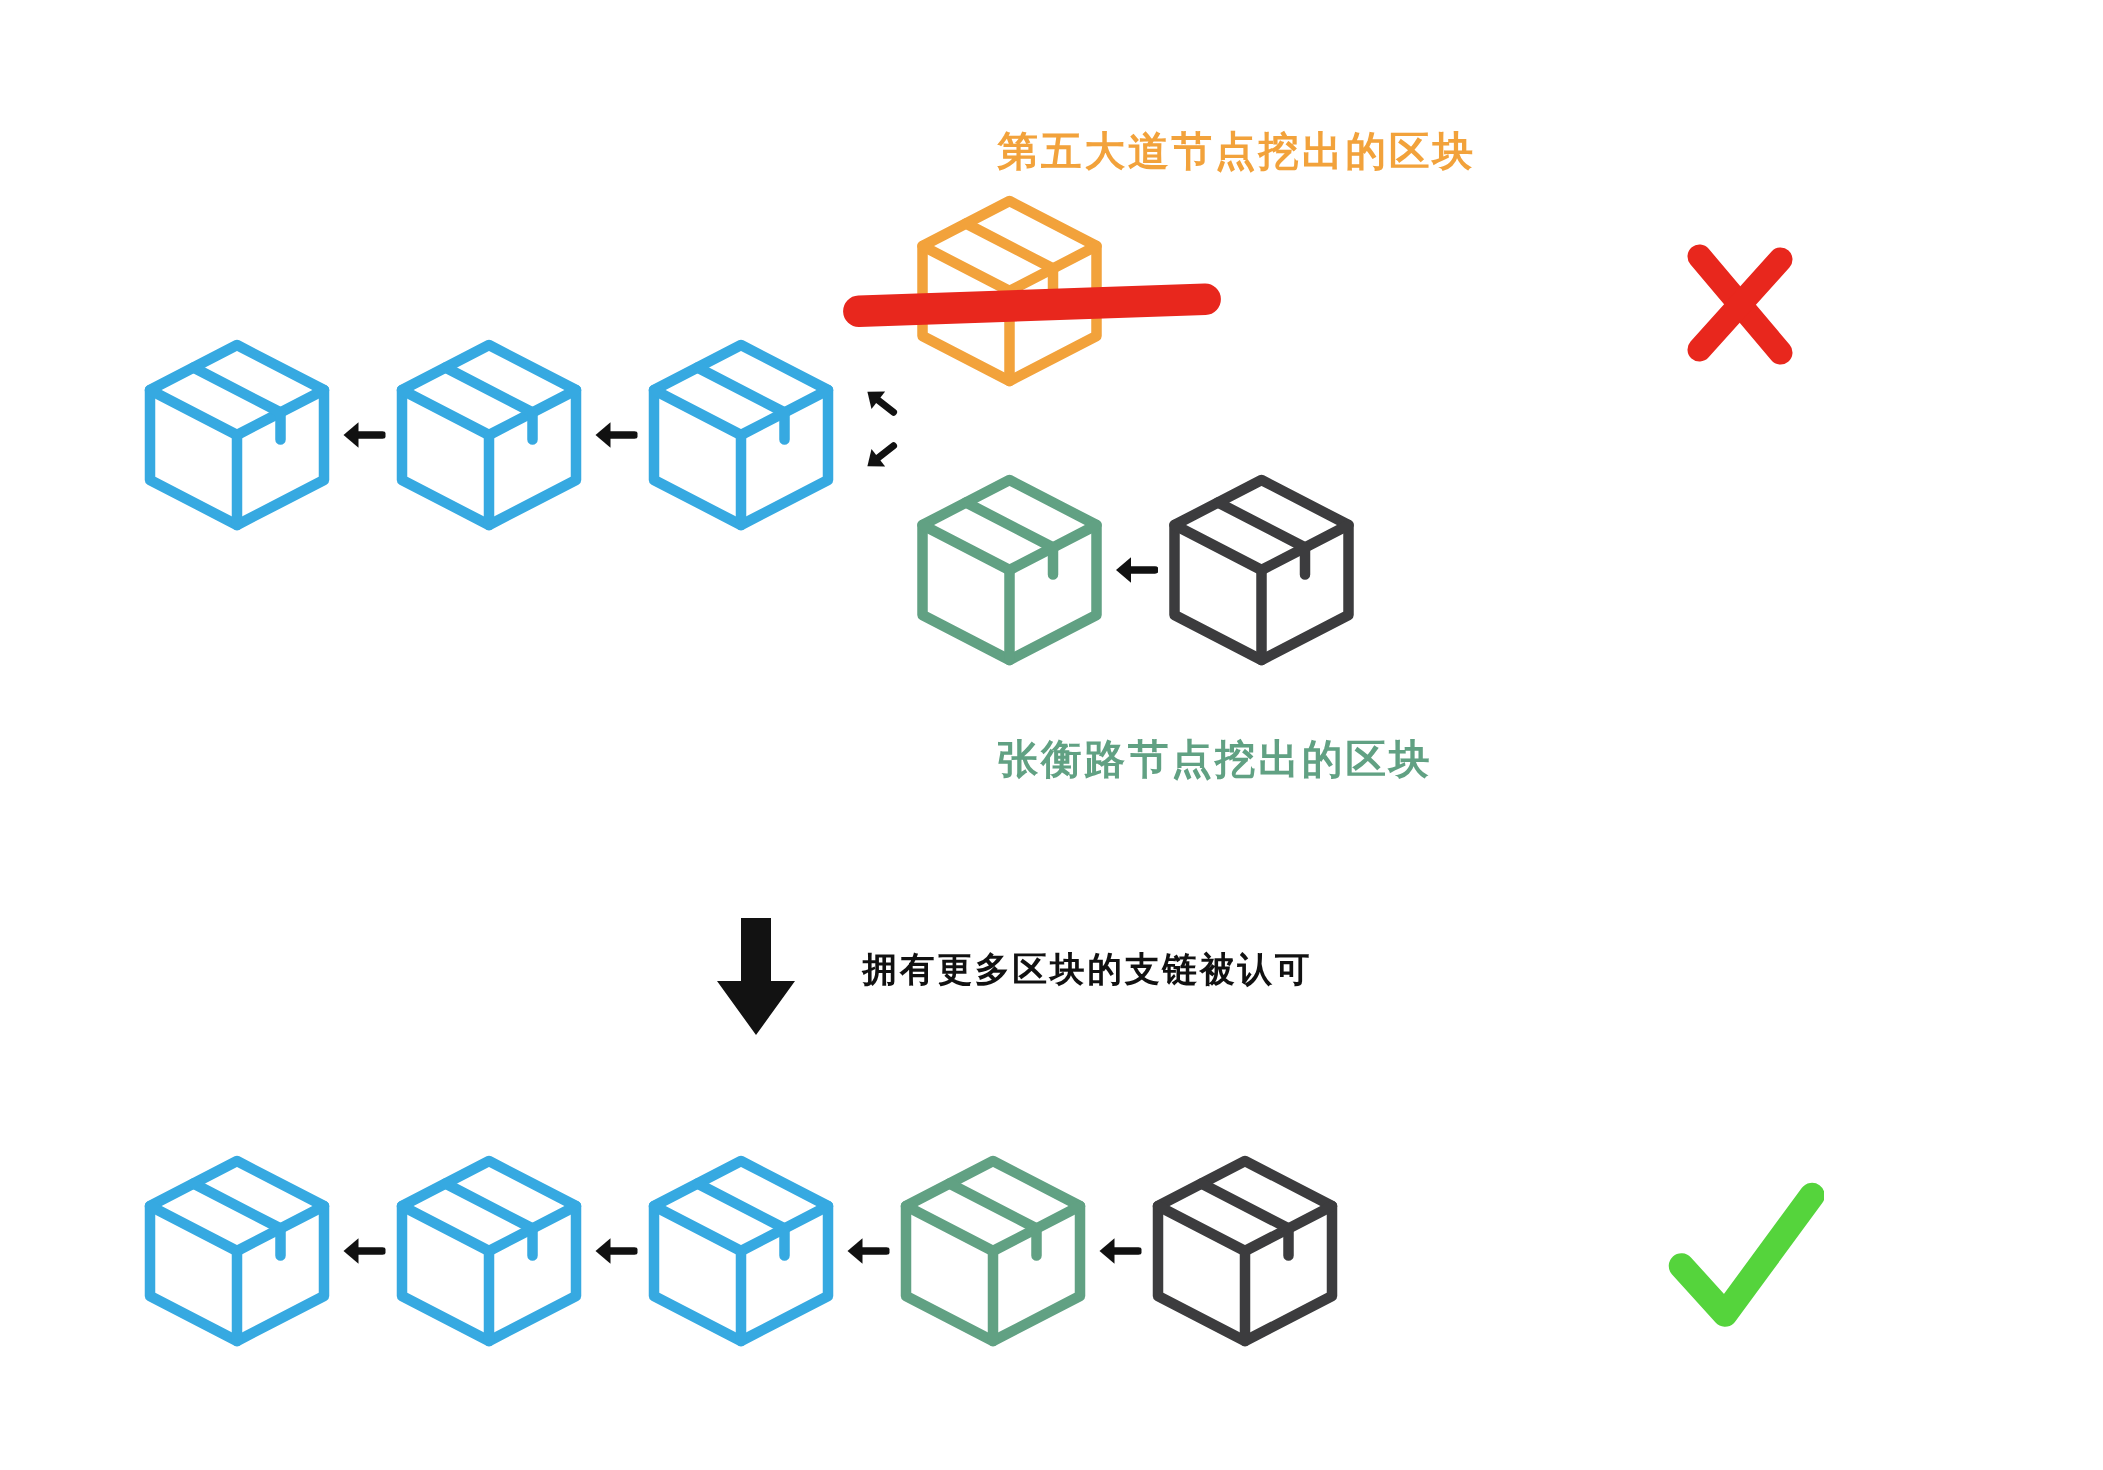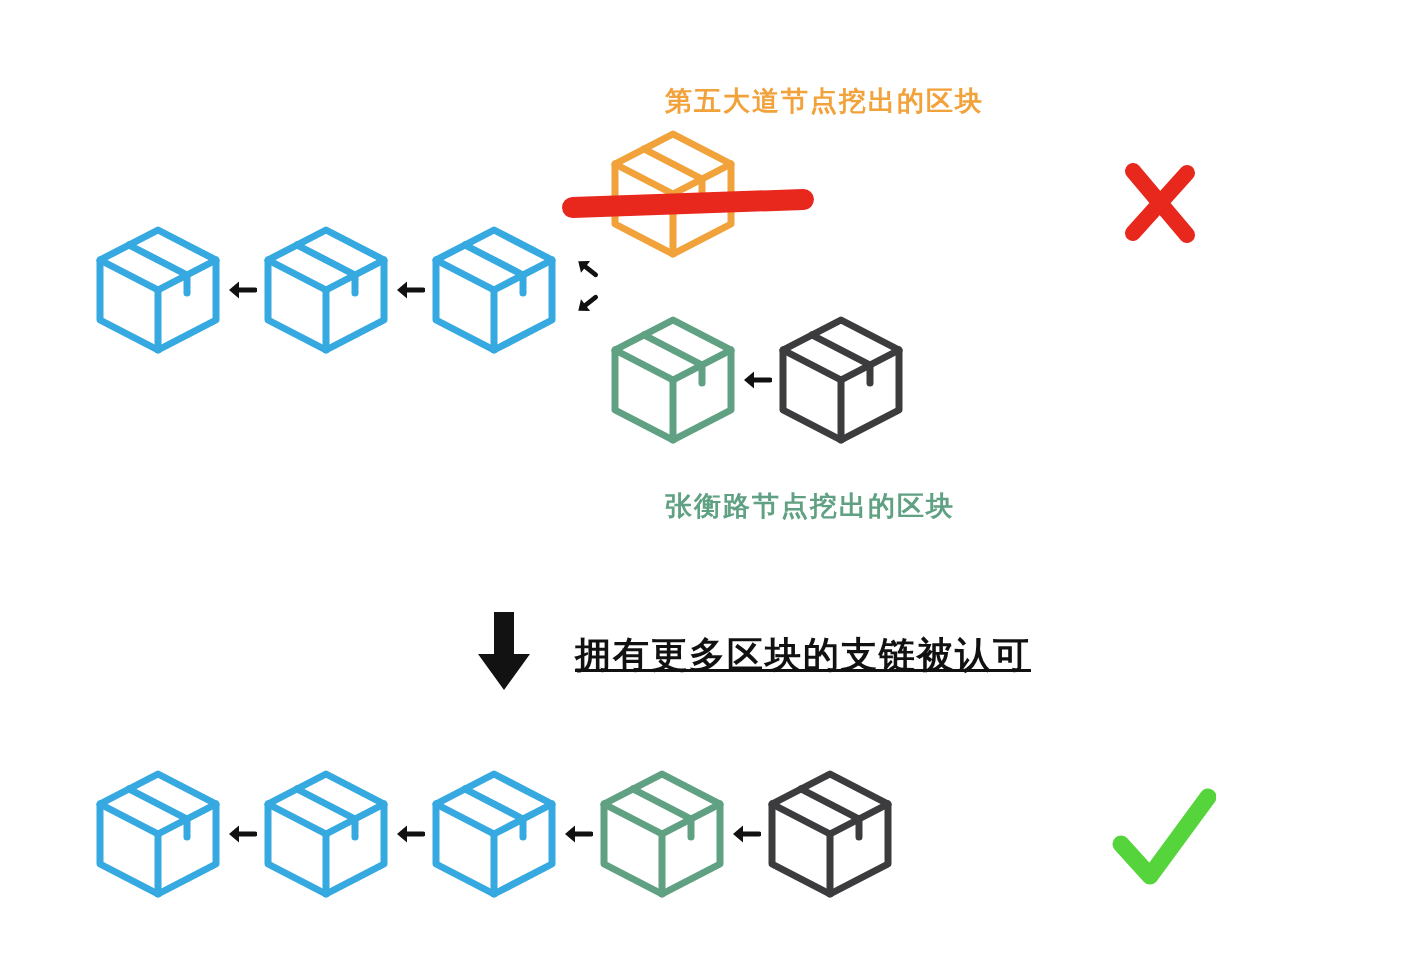--- a/index.html
+++ b/index.html
@@ -39,24 +39,23 @@
     font-size: 27px;
     letter-spacing: 2px;
     white-space: nowrap;
   }
   .label-orange { color: var(--orange); margin-top: 17px; }
   .label-green  { color: var(--green); }
   .caption {
     position: absolute;
     color: #111111;
     font-weight: 700;
-    font-size: 36px;
+    font-size: 23px;
     letter-spacing: 2px;
     white-space: nowrap;
-    text-decoration: underline;
   }
   .small-arrow {
     position: absolute;
     width: 28px;
     height: 24px;
   }
   .strike {
     position: absolute;
     background: var(--red);
     border-radius: 12px;

